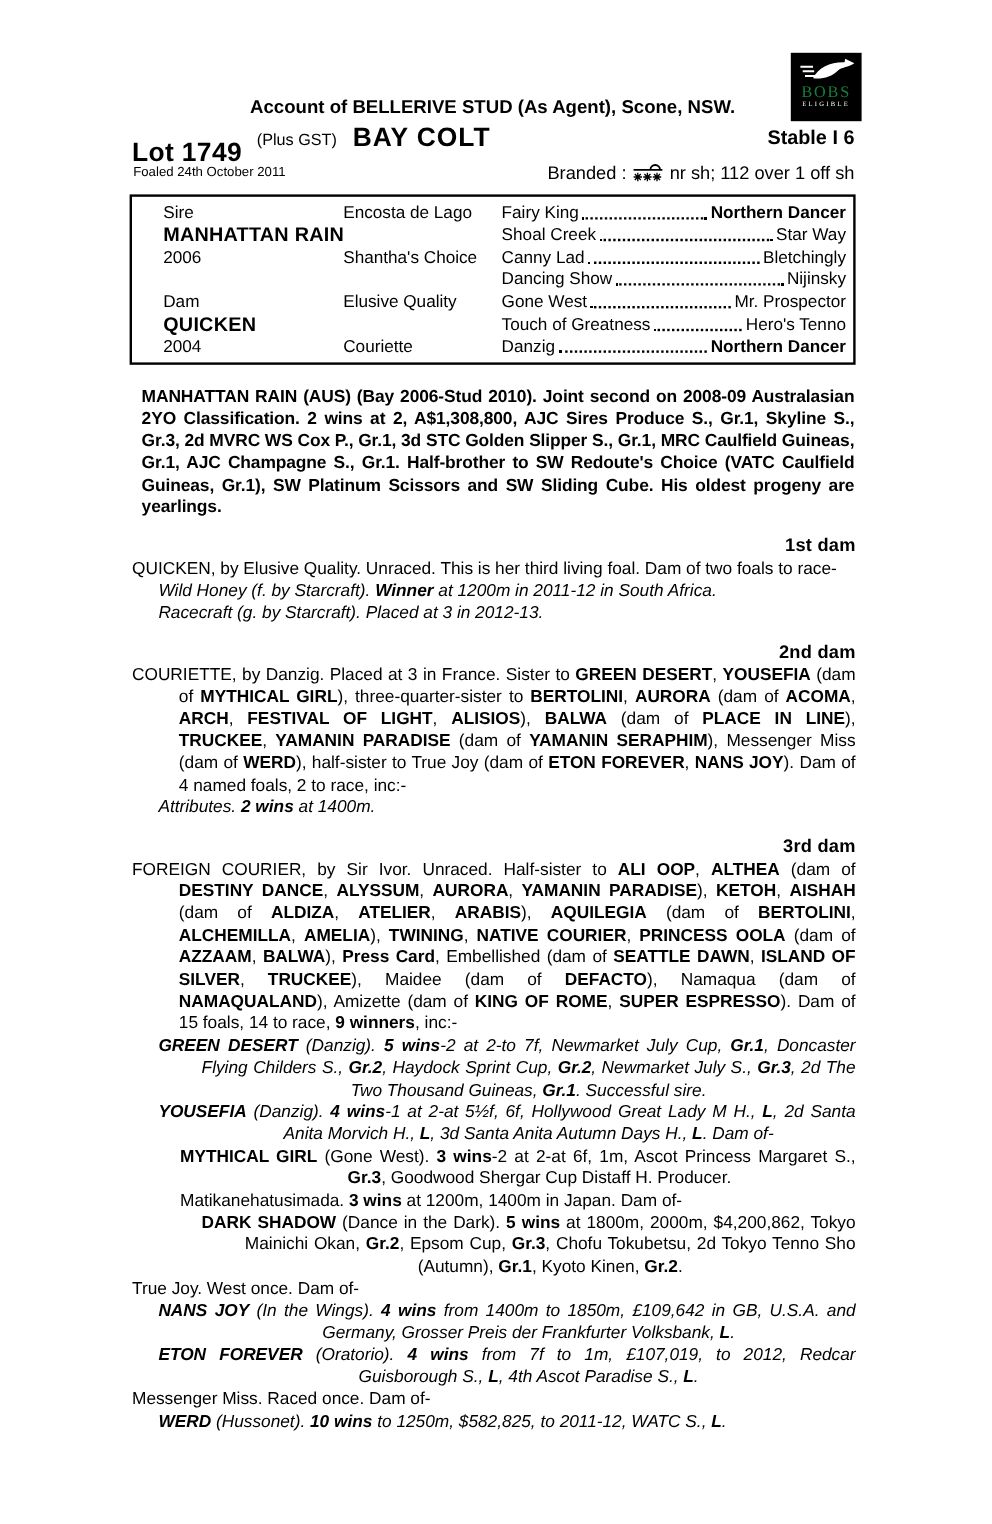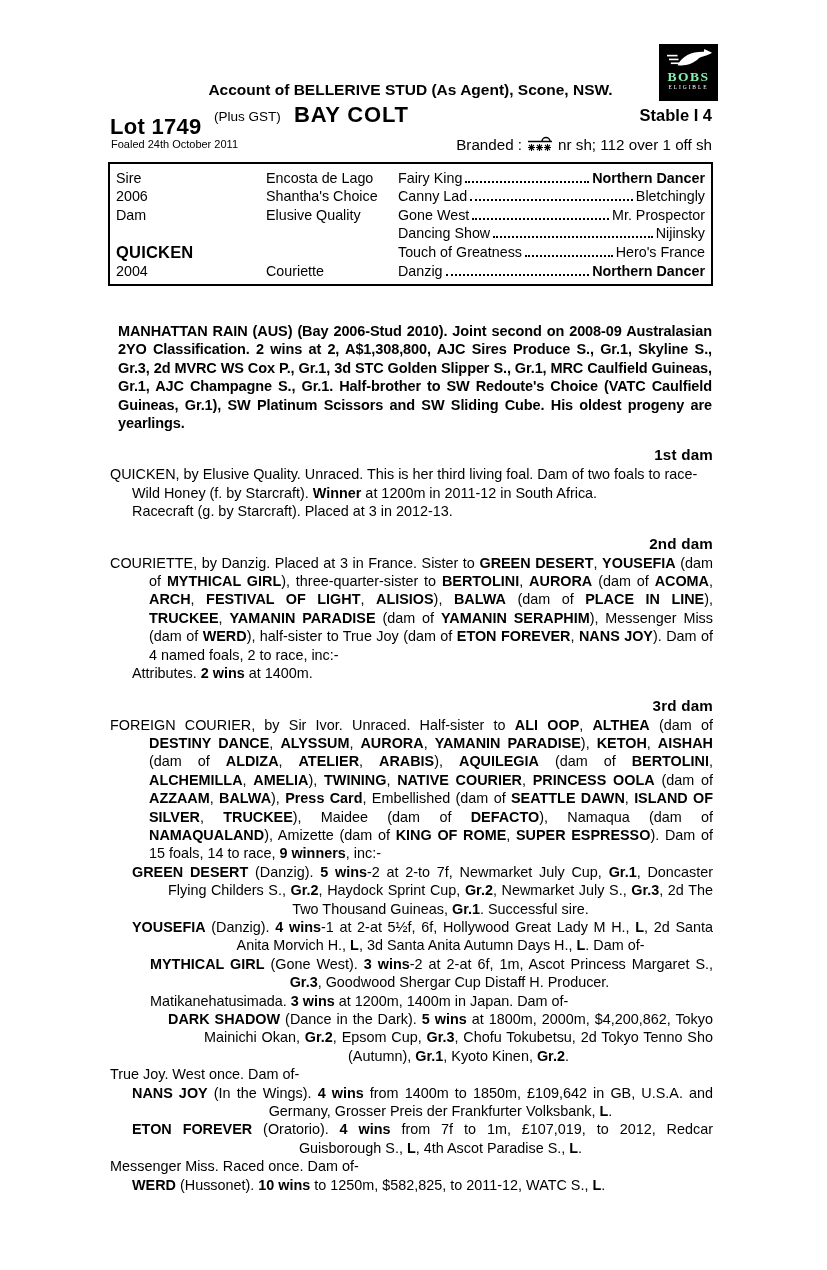--- a/index.html
+++ b/index.html
@@ -14,45 +14,45 @@
   .lot-label{position:absolute;left:2px;top:14px;font-size:22px;font-weight:bold;letter-spacing:.3px;}
   .gst-label{position:absolute;left:106px;top:9px;font-size:13.5px;}
   .horse-type{position:absolute;left:186px;top:2px;font-size:22px;font-weight:bold;letter-spacing:.8px;}
   .stable-label{position:absolute;right:1px;top:6px;font-size:16.5px;font-weight:bold;}
   .foaled{position:absolute;left:3px;top:138px;font-size:11px;}
   .branded{position:absolute;right:1px;top:136px;font-size:15.2px;display:flex;align-items:center;gap:5px;margin-left:41px;}
 
   
   .bobs{position:absolute;left:659px;top:44px;width:59px;height:57px;background:#000;
         display:flex;flex-direction:column;align-items:center;padding-top:3px;box-sizing:border-box;}
-  .bobs-title{font-family:"Liberation Serif",serif;color:#86efac;font-size:13.5px;letter-spacing:1.5px;line-height:15px;font-weight:bold;}
+  .bobs-title{font-family:"Liberation Serif",serif;color:#15803d;font-size:13.5px;letter-spacing:1.5px;line-height:15px;}
   .bobs-sub{font-family:"Liberation Serif",serif;color:#fff;font-size:5.5px;letter-spacing:1.9px;line-height:7px;}
 
   
   .ped-table{position:absolute;top:162px;left:0;width:605px;border:2px solid #000;
              padding:4px 6px;box-sizing:border-box;}
-  .ped-row{display:flex;height:18.6px;align-items:flex-end;font-size:14.3px;line-height:17px;}
+  .ped-row{display:flex;height:18.6px;align-items:flex-end;font-size:14.3px;line-height:17px;margin-left:20px;}
   .ped-c1{width:150px;flex:none;white-space:nowrap;}
   .ped-c2{width:132px;flex:none;white-space:nowrap;}
   .ped-c3{flex:1;display:flex;align-items:flex-end;min-width:0;}
   .ped-name{font-weight:bold;font-size:16.5px;letter-spacing:.2px;}
   .g3n,.g4n{white-space:nowrap;}
   .leader{flex:1;border-bottom:2px dotted #000;margin:0 3px 4px 3px;min-width:8px;}
   .bold{font-weight:bold;}
 
   
   .body-text{position:absolute;top:322px;left:0;width:605px;}
   .sire-para{font-weight:bold;font-size:14.5px;line-height:18.4px;text-align:justify;
              margin:0 1px 0 10px;letter-spacing:-.1px;}
   .dam-section{margin-top:13px;}
   .dam-heading{font-weight:bold;font-size:15.2px;line-height:19px;margin:0 0 1px 2px;letter-spacing:.2px;text-align:right;}
   .para{margin:0;font-size:14.4px;line-height:18.4px;}
   .ind-dam{padding-left:41px;text-indent:-39px;}
   .ind-l0{padding-left:2px;}
-  .ind-l1{padding-left:60px;text-indent:-36px;}
+  .ind-l1{padding-left:60px;text-indent:-36px;font-style:italic;}
   .ind-l2{padding-left:78px;text-indent:-36px;}
   .ind-l3{padding-left:96px;text-indent:-36px;}
   .al-just{text-align:justify;}
   .al-justc{text-align:justify;text-align-last:center;}
   .al-left{text-align:left;}
 </style>
 </head>
 <body>
 
 <div class="page">
@@ -72,21 +72,21 @@
   </div>
 
   <div class="content">
 
     <div class="account-line">Account of BELLERIVE STUD (As Agent), Scone, NSW.</div>
 
     <div class="lot-row">
       <span class="lot-label">Lot 1749</span>
       <span class="gst-label">(Plus GST)</span>
       <span class="horse-type">BAY COLT</span>
-      <span class="stable-label">Stable I 4</span>
+      <span class="stable-label">Stable I 6</span>
     </div>
 
     <div class="foaled">Foaled 24th October 2011</div>
 
     <div class="branded">
       <span>Branded :</span>
       <svg width="26" height="17" viewBox="0 0 26 17">
         <g stroke="#000" stroke-width="1.5" fill="none">
           <path d="M1 5.5 H25"></path>
           <path d="M15 5.5 a4 4 0 0 1 8 0"></path>
@@ -105,53 +105,62 @@
           <div class="ped-row">
             <div class="ped-c1">Sire</div>
             <div class="ped-c2">Encosta de Lago</div>
             <div class="ped-c3">
               <span class="g3n">Fairy King</span>
               <span class="leader"></span>
               <span class="g4n bold">Northern Dancer</span>
             </div>
           </div>
           <div class="ped-row">
+            <div class="ped-c1 ped-name">MANHATTAN RAIN</div>
+            <div class="ped-c2"></div>
+            <div class="ped-c3">
+              <span class="g3n">Shoal Creek</span>
+              <span class="leader"></span>
+              <span class="g4n">Star Way</span>
+            </div>
+          </div>
+          <div class="ped-row">
             <div class="ped-c1">2006</div>
             <div class="ped-c2">Shantha's Choice</div>
             <div class="ped-c3">
               <span class="g3n">Canny Lad</span>
               <span class="leader"></span>
               <span class="g4n">Bletchingly</span>
             </div>
           </div>
           <div class="ped-row">
+            <div class="ped-c1"></div>
+            <div class="ped-c2"></div>
+            <div class="ped-c3">
+              <span class="g3n">Dancing Show</span>
+              <span class="leader"></span>
+              <span class="g4n">Nijinsky</span>
+            </div>
+          </div>
+          <div class="ped-row">
             <div class="ped-c1">Dam</div>
             <div class="ped-c2">Elusive Quality</div>
             <div class="ped-c3">
               <span class="g3n">Gone West</span>
               <span class="leader"></span>
               <span class="g4n">Mr. Prospector</span>
             </div>
           </div>
           <div class="ped-row">
-            <div class="ped-c1"></div>
-            <div class="ped-c2"></div>
-            <div class="ped-c3">
-              <span class="g3n">Dancing Show</span>
-              <span class="leader"></span>
-              <span class="g4n">Nijinsky</span>
-            </div>
-          </div>
-          <div class="ped-row">
             <div class="ped-c1 ped-name">QUICKEN</div>
             <div class="ped-c2"></div>
             <div class="ped-c3">
               <span class="g3n">Touch of Greatness</span>
               <span class="leader"></span>
-              <span class="g4n">Hero's France</span>
+              <span class="g4n">Hero's Tenno</span>
             </div>
           </div>
           <div class="ped-row">
             <div class="ped-c1">2004</div>
             <div class="ped-c2">Couriette</div>
             <div class="ped-c3">
               <span class="g3n">Danzig</span>
               <span class="leader"></span>
               <span class="g4n bold">Northern Dancer</span>
             </div>

